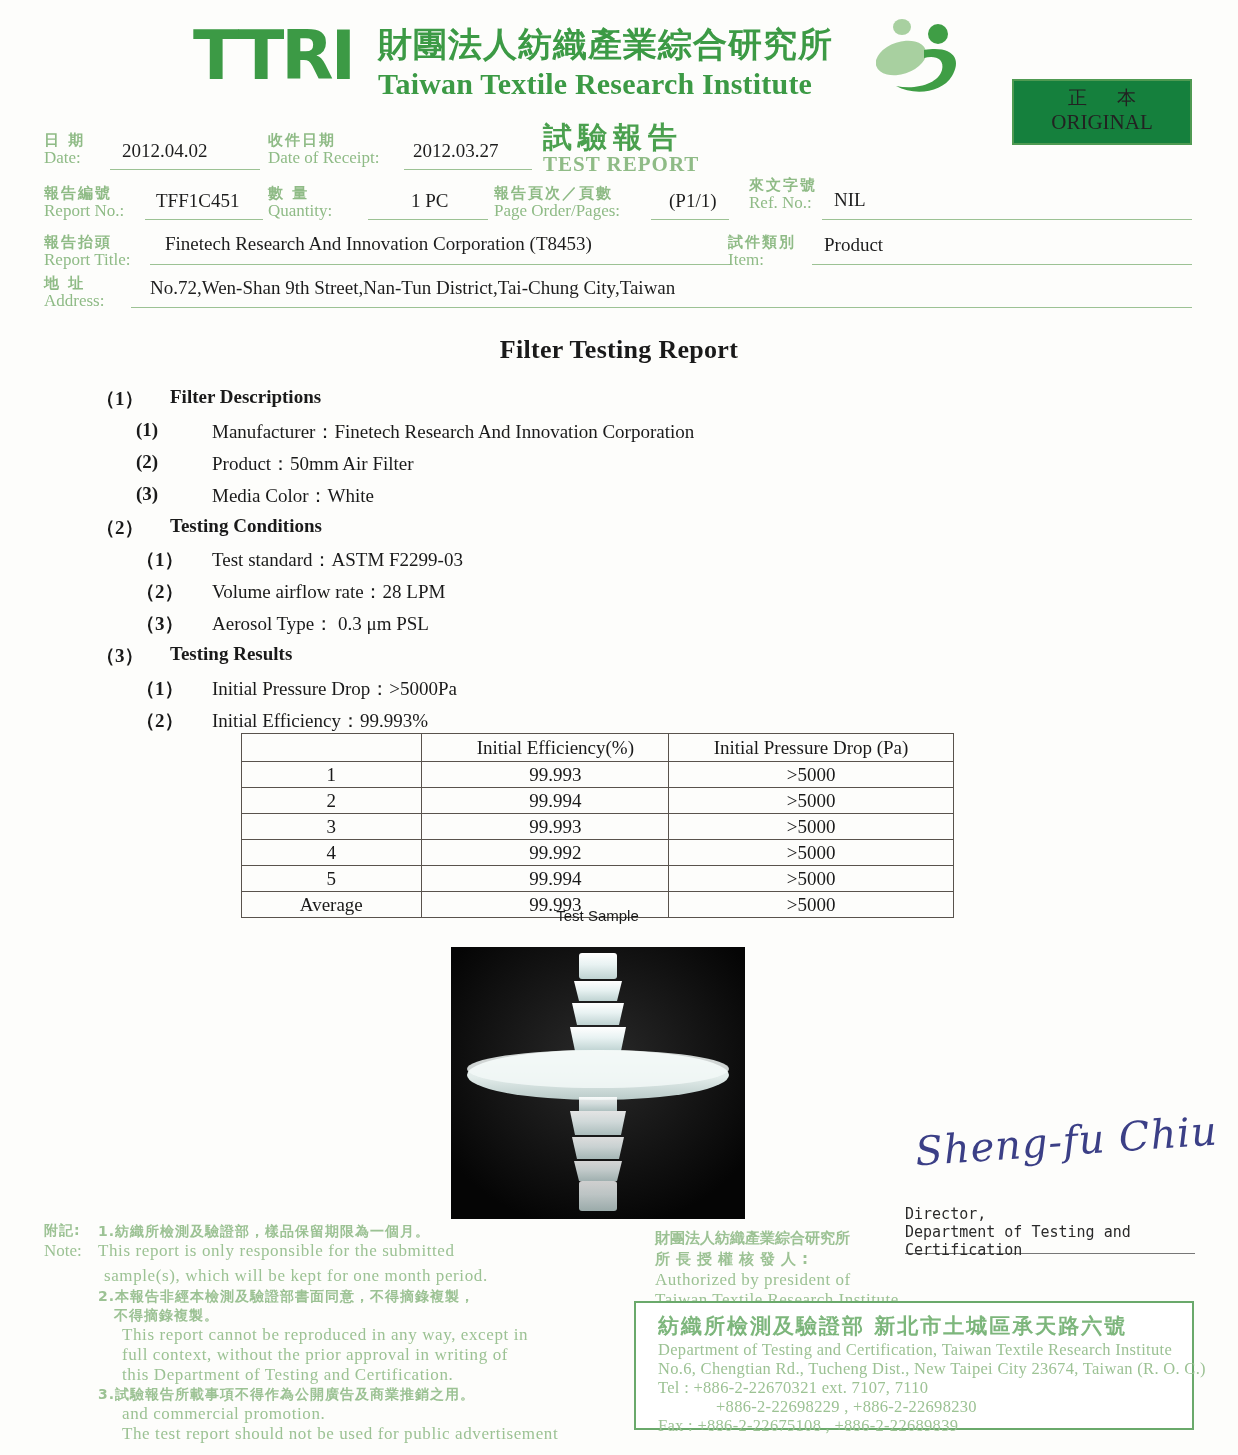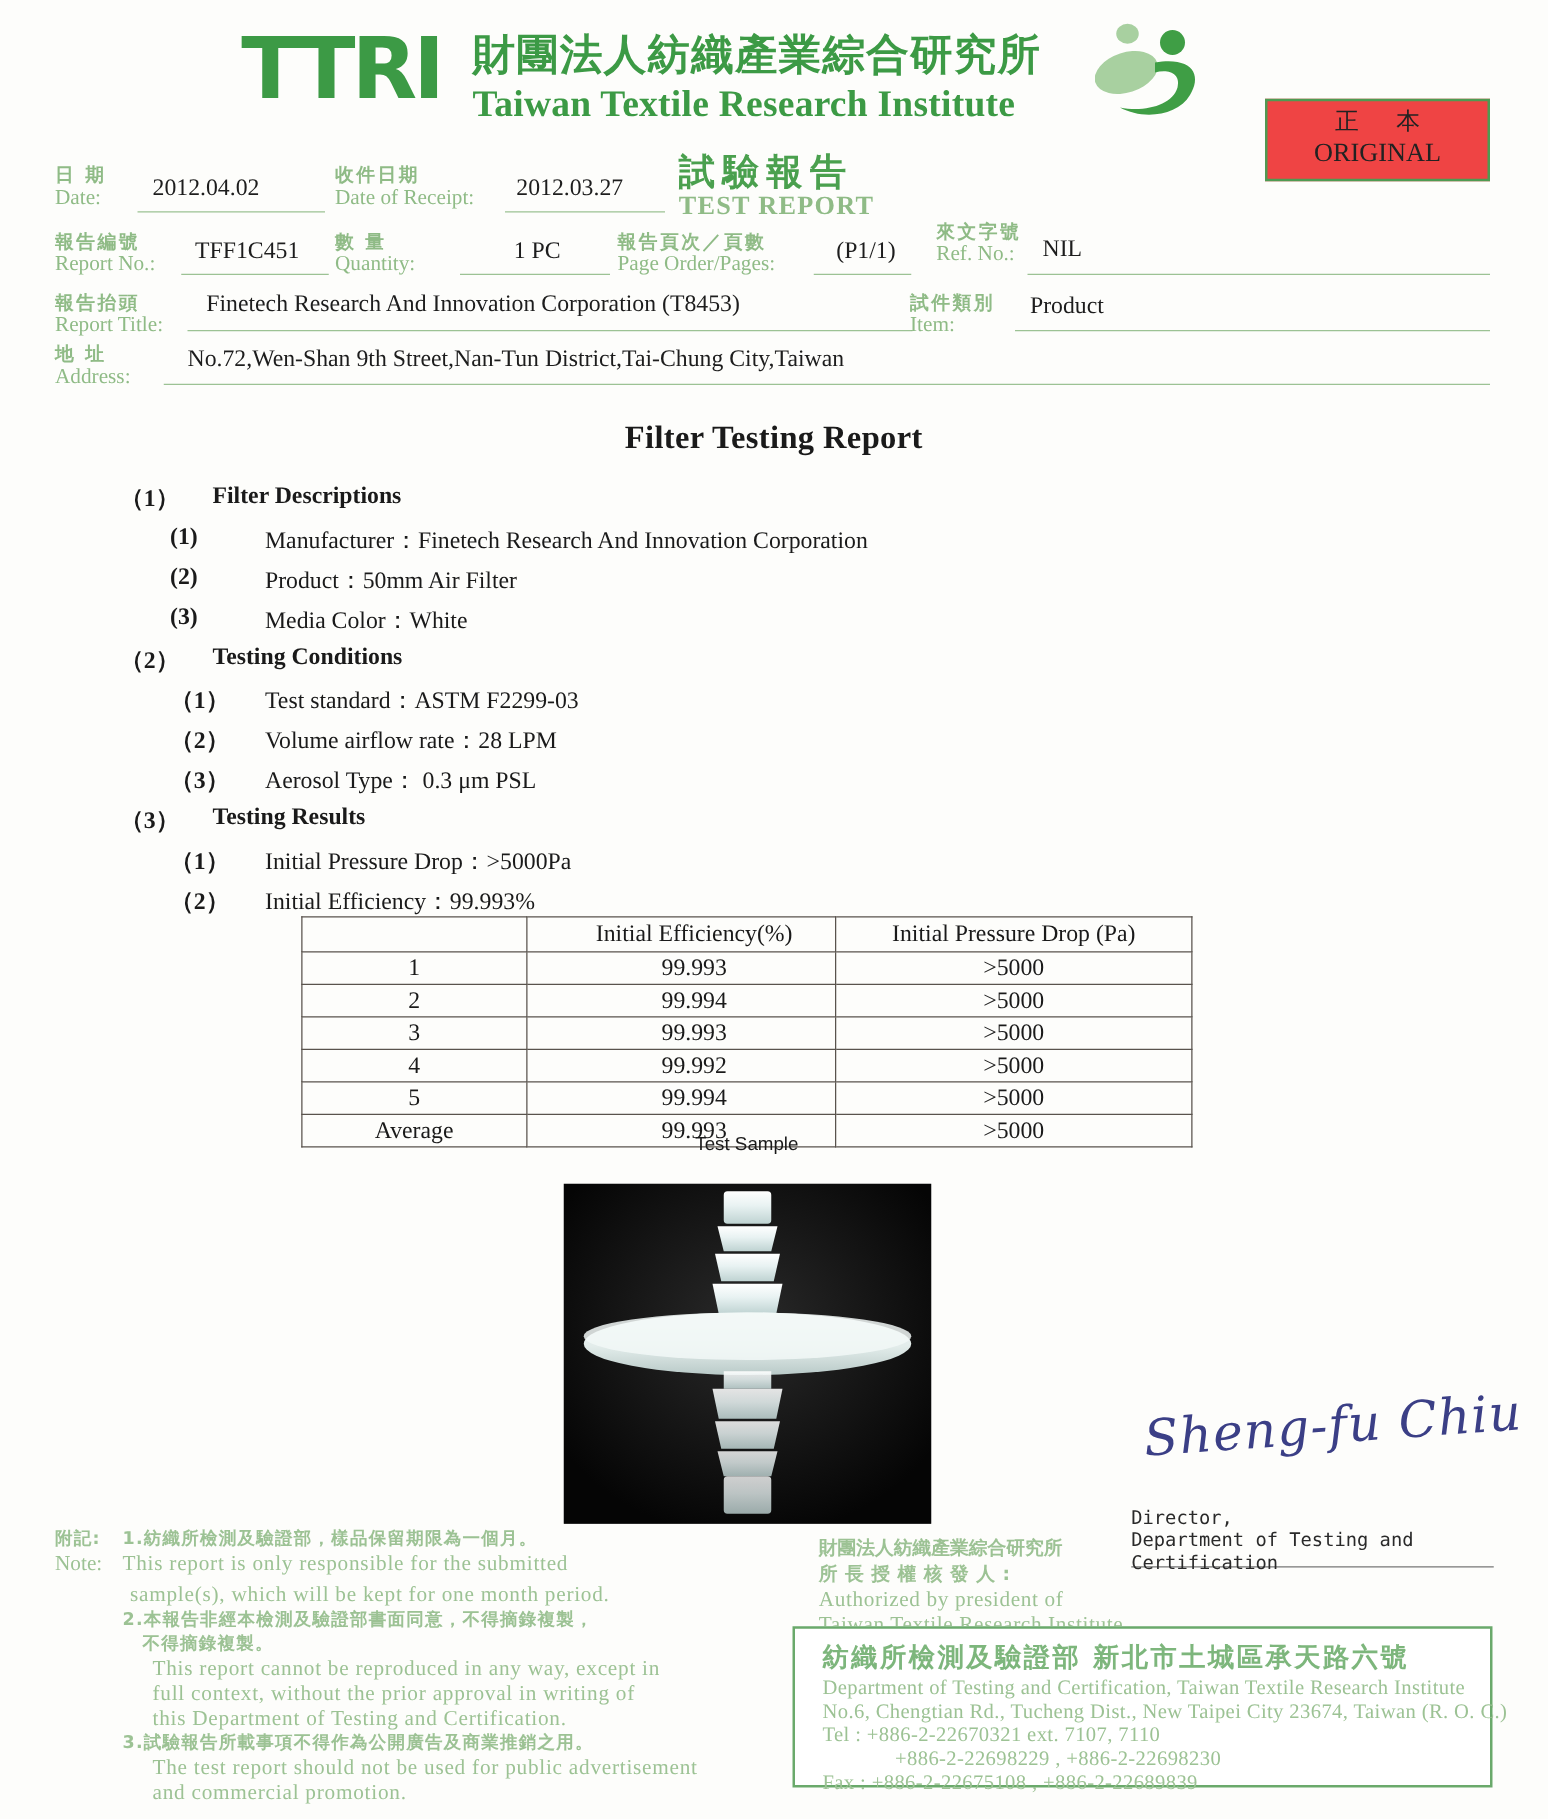--- a/index.html
+++ b/index.html
@@ -30,21 +30,21 @@
   .en-name{
     position:absolute;left:378px;top:68px;
     font-family:"Liberation Serif", serif;
     font-weight:bold;font-size:30px;line-height:32px;
     color:#3c9a45;letter-spacing:.2px;
   }
   .mark{position:absolute;left:876px;top:14px;width:110px;height:92px;}
 
   .orig-box{
     position:absolute;left:1012px;top:79px;width:176px;height:62px;
-    border:2px solid #4f9a52;background:#ef4444;
+    border:2px solid #4f9a52;background:#15803d;
     text-align:center;
   }
   .orig-cn{font-family:"DejaVu Sans",sans-serif;font-size:19px;letter-spacing:30px;
            padding-left:30px;line-height:26px;margin-top:3px;color:#222;}
   .orig-en{font-family:"Liberation Serif",serif;font-size:21px;line-height:24px;color:#222;}
 
   
   .fld{position:absolute;}
   .lbl{
     color:#7fae79;
@@ -386,22 +386,22 @@
     <div style="margin-left:60px;">
       <div class="enline">sample(s), which will be kept for one month period.</div>
     </div>
     <div style="margin-left:54px;margin-top:1px;">
       <div class="cnline"><span>2.</span><span>本報告非經本檢測及驗證部書面同意，不得摘錄複製，</span></div>
       <div class="cnline" style="margin-left:16px;">不得摘錄複製。</div>
       <div class="enline" style="margin-left:24px;">This report cannot be reproduced in any way, except in</div>
       <div class="enline" style="margin-left:24px;">full context, without the prior approval in writing of</div>
       <div class="enline" style="margin-left:24px;">this Department of Testing and Certification.</div>
       <div class="cnline"><span>3.</span><span>試驗報告所載事項不得作為公開廣告及商業推銷之用。</span></div>
+      <div class="enline" style="margin-left:24px;">and commercial promotion.</div>
       <div class="enline" style="margin-left:24px;">The test report should not be used for public advertisement</div>
-      <div class="enline" style="margin-left:24px;">and commercial promotion.</div>
     </div>
   </div>
 
   <div class="auth">
     <div class="cn1">財團法人紡織產業綜合研究所</div>
     <div class="cn2">所長授權核發人:</div>
     <div class="en">Authorized by president of</div>
     <div class="en">Taiwan Textile Research Institute</div>
   </div>
   <div class="sigline"></div>

